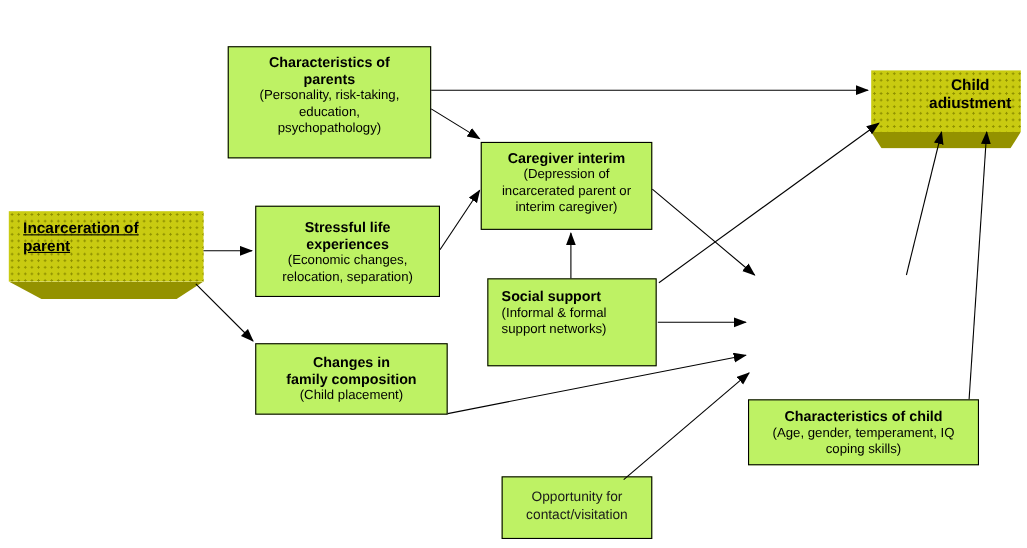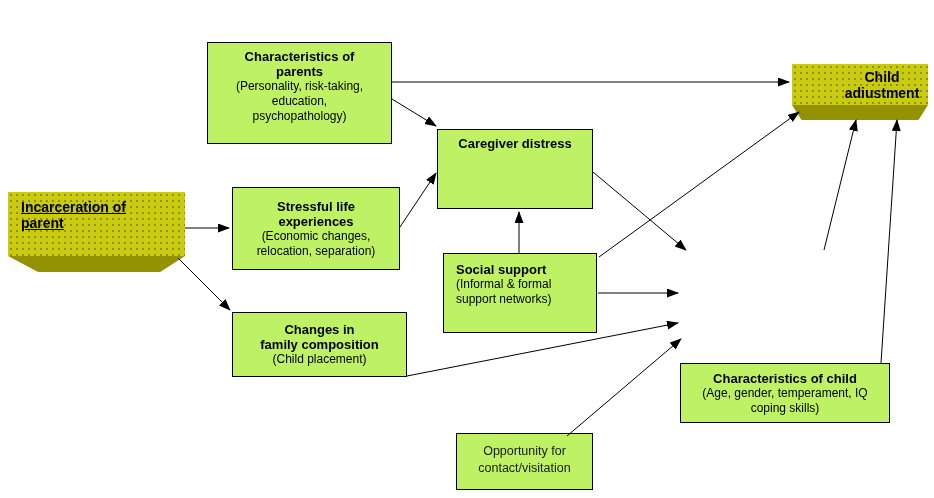--- a/index.html
+++ b/index.html
@@ -23,21 +23,21 @@
     box-sizing:border-box;
   }
   .yellow .band{background:var(--highlight_band,#949200);}
   .yellow .title{font-size:14px;line-height:16px;}
 
   #node-incarceration{left:8px;top:192px;width:177px;text-decoration:underline;}
   #node-incarceration .fill{height:64px;padding:7px 4px 0 13px;text-align:left;}
   #node-incarceration .band{height:16px;clip-path:polygon(0 0,100% 0,86% 100%,17% 100%);}
 
   #node-child-adjustment{left:792px;top:64px;width:136px;}
-  #node-child-adjustment .fill{height:41px;padding-top:5px;padding-left:44px;}
+  #node-child-adjustment .fill{height:56px;padding-top:5px;padding-left:44px;}
   #node-child-adjustment .band{height:15px;clip-path:polygon(0 0,100% 0,93% 100%,7% 100%);}
 
   #node-char-parents{left:207px;top:42px;width:185px;height:102px;padding-top:6px;}
   #node-caregiver-distress{left:437px;top:129px;width:156px;height:80px;padding-top:6px;}
   #node-stressful{left:232px;top:187px;width:168px;height:83px;padding-top:11px;}
   #node-social-support{left:443px;top:253px;width:154px;height:80px;padding:8px 4px 0 12px;text-align:left;}
   #node-changes{left:232px;top:312px;width:175px;height:65px;padding-top:9px;}
   #node-caregiving{left:683px;top:248px;width:180px;height:90px;padding-top:9px;}
   #node-char-child{left:680px;top:363px;width:210px;height:60px;padding-top:7px;}
   #node-opportunity{left:456px;top:433px;width:137px;height:57px;padding-top:9px;text-align:center;}
@@ -80,21 +80,24 @@
 
   <div class="node plain" id="node-char-parents">
     <div class="title">Characteristics of
 parents</div>
     <div class="sub">(Personality, risk-taking,
 education,
 psychopathology)</div>
   </div>
 
   <div class="node plain" id="node-caregiver-distress">
-    <div class="title">Caregiver distress</div>
+    <div class="title">Caregiver interim</div>
+    <div class="sub">(Depression of
+incarcerated parent or
+interim caregiver)</div>
   </div>
 
   <div class="node plain" id="node-social-support">
     <div class="title">Social support</div>
     <div class="sub">(Informal &amp; formal
 support networks)</div>
   </div>
 
   <div class="node plain" id="node-stressful">
     <div class="title">Stressful life

